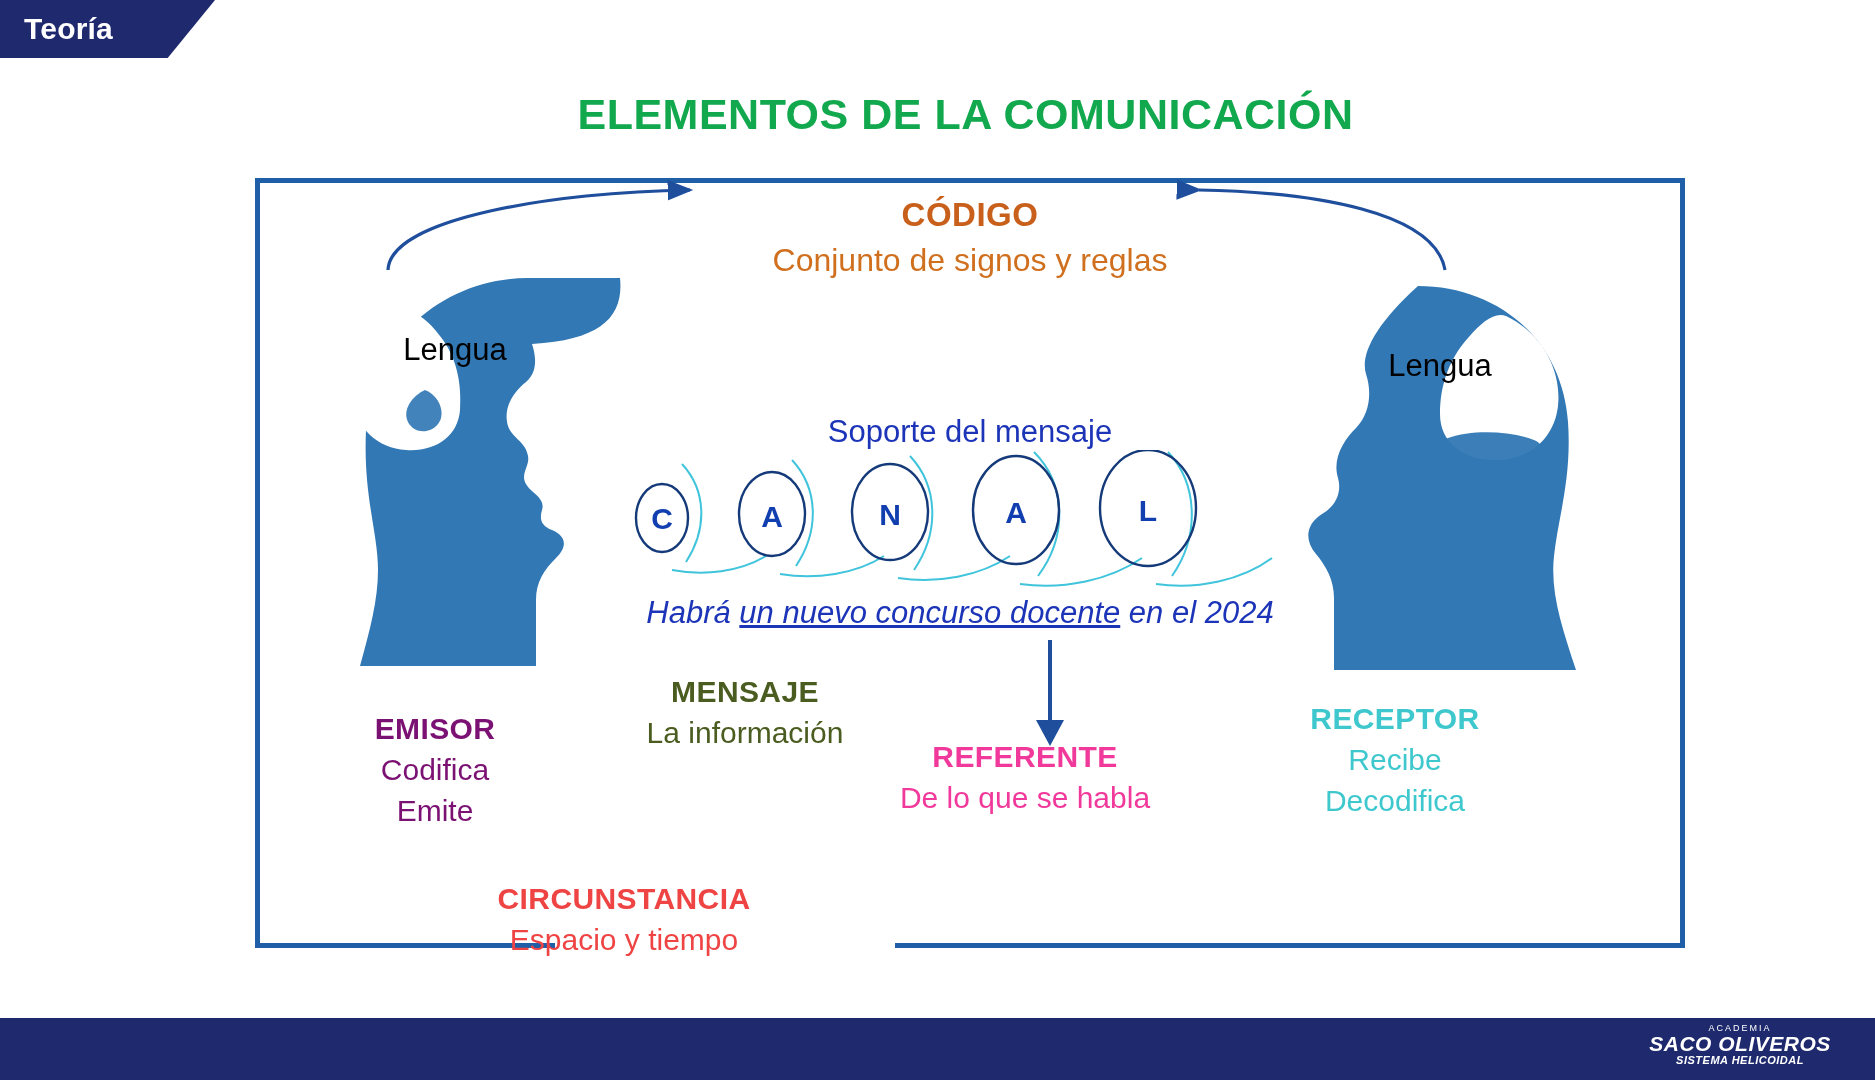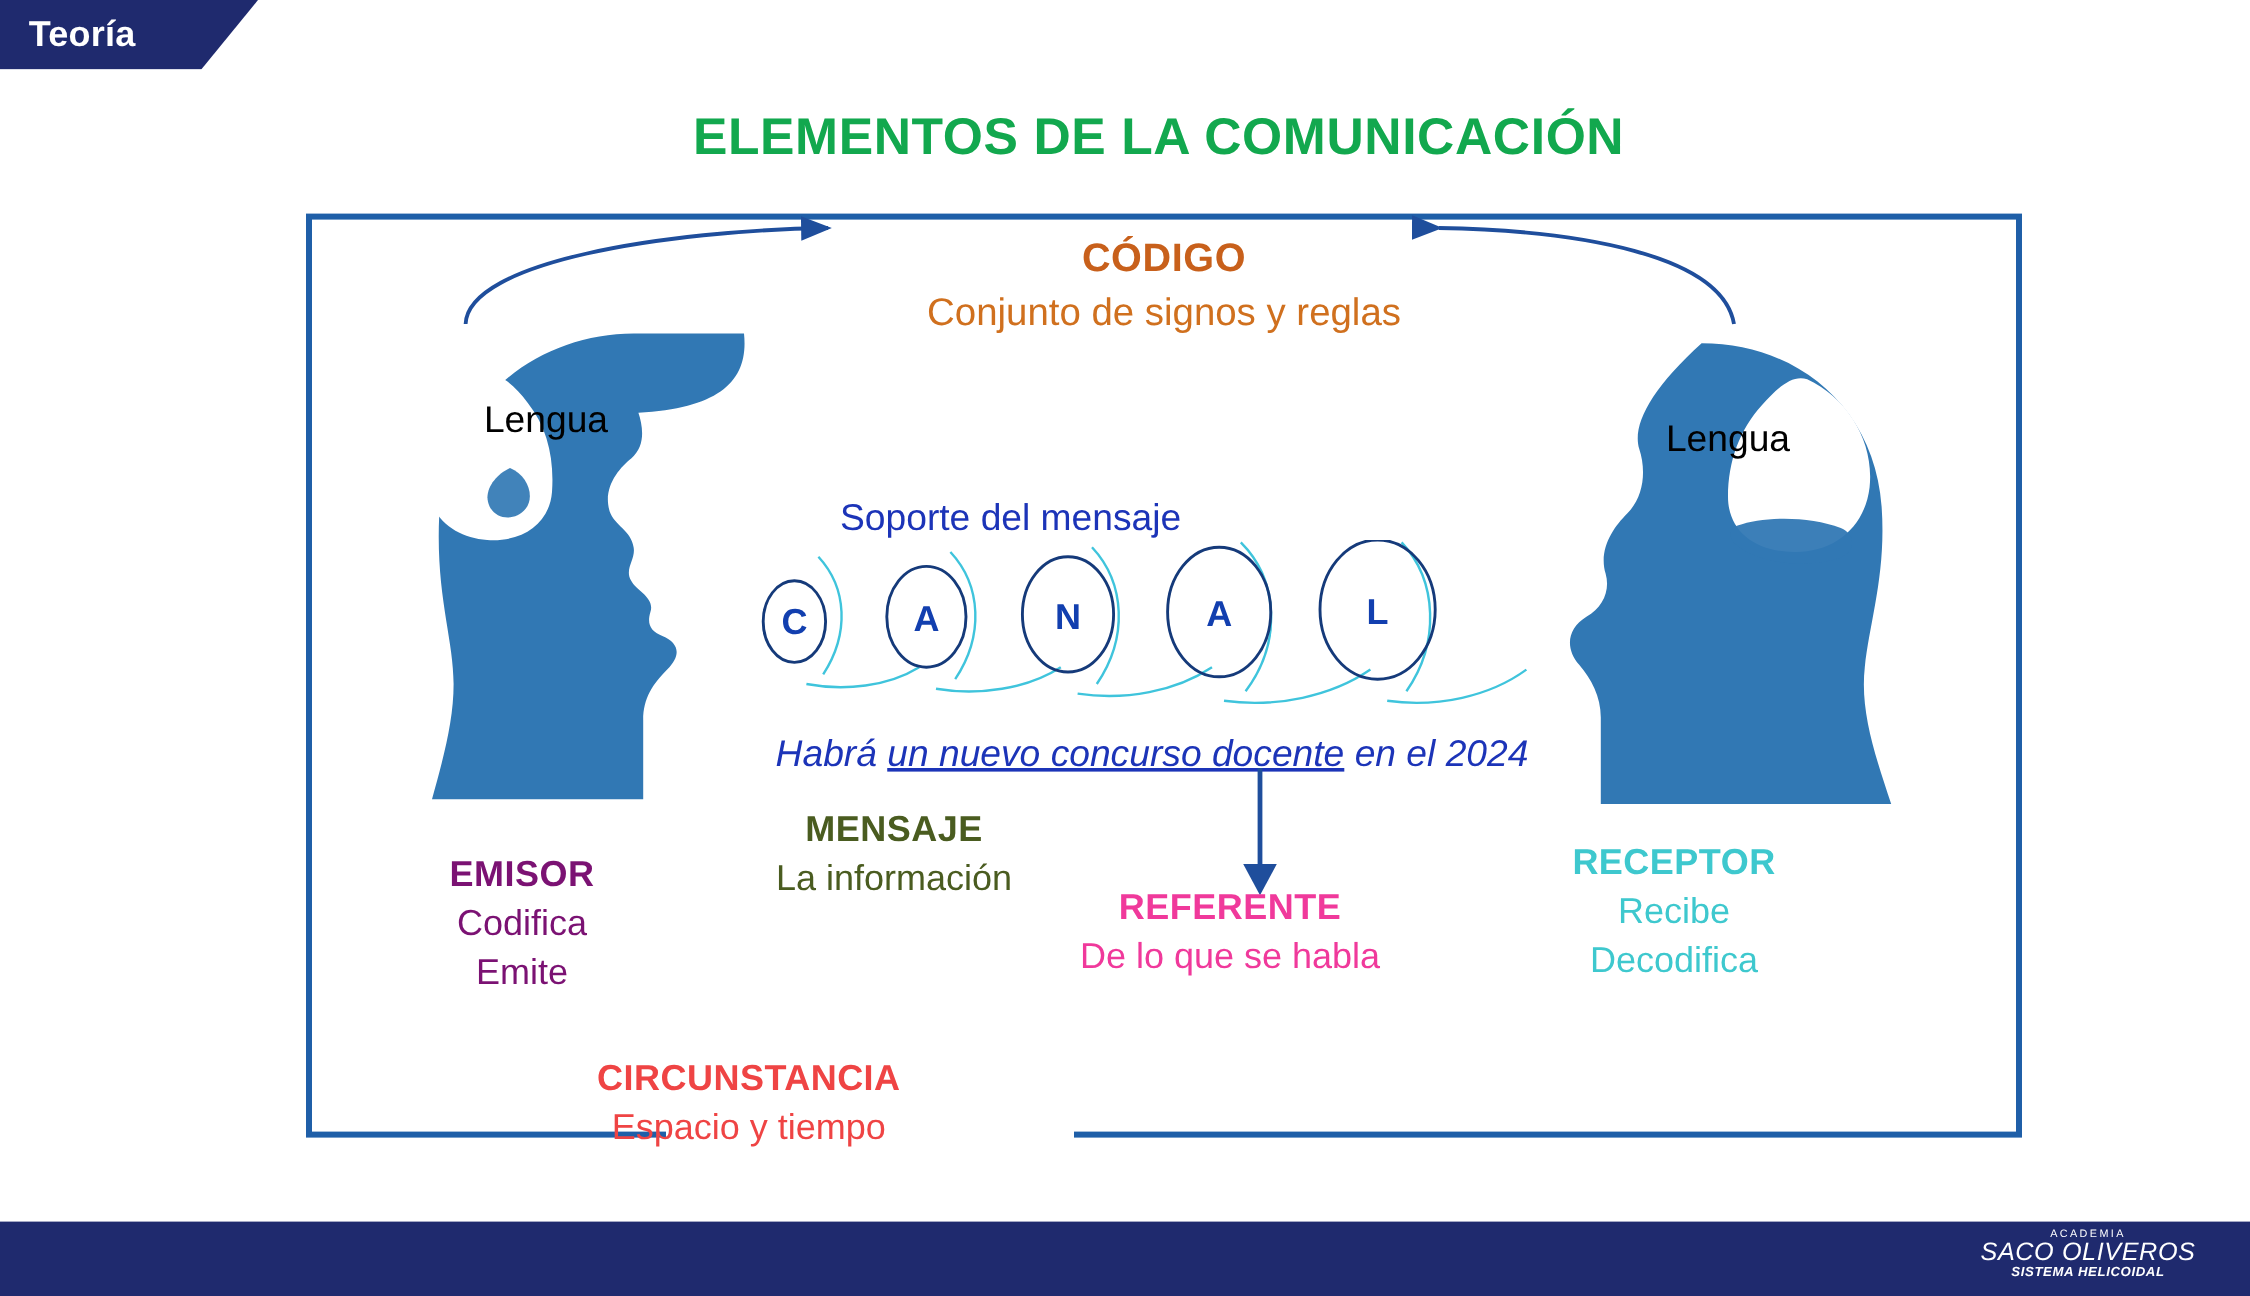--- a/index.html
+++ b/index.html
@@ -117,21 +117,21 @@
   }
   #brain-label-left  { left: 380px; top: 332px; width: 150px; }
   #brain-label-right { left: 1365px; top: 348px; width: 150px; }
 
   
   #canal-caption {
     position: absolute;
     left: 700px;
     top: 414px;
     width: 540px;
-    text-align: left;
+    text-align: center;
     color: #1C34B8;
     font-size: 31px;
   }
   #canal-waves {
     position: absolute;
     left: 620px;
     top: 450px;
     width: 660px;
     height: 145px;
   }
@@ -140,21 +140,21 @@
     color: #123FAF;
     font-size: 30px;
     font-weight: bold;
     text-align: center;
   }
 
   
   #message-sentence {
     position: absolute;
     left: 560px;
-    top: 610px;
+    top: 595px;
     width: 800px;
     text-align: center;
     color: #1C34B8;
     font-size: 31px;
     font-style: italic;
     white-space: nowrap;
   }
   #message-sentence .underlined { text-decoration: underline; }
 
   
@@ -196,21 +196,21 @@
     text-align: center;
     line-height: 1.05;
   }
   #footer-logo .logo-academia {
     font-size: 9px;
     letter-spacing: 2px;
     display: block;
   }
   #footer-logo .logo-name {
     font-size: 21px;
-    font-weight: normal;
+    font-weight: bold;
     font-style: italic;
     display: block;
     letter-spacing: 0.5px;
   }
   #footer-logo .logo-tag {
     font-size: 11px;
     font-weight: bold;
     font-style: italic;
     display: block;
     letter-spacing: 0.5px;

